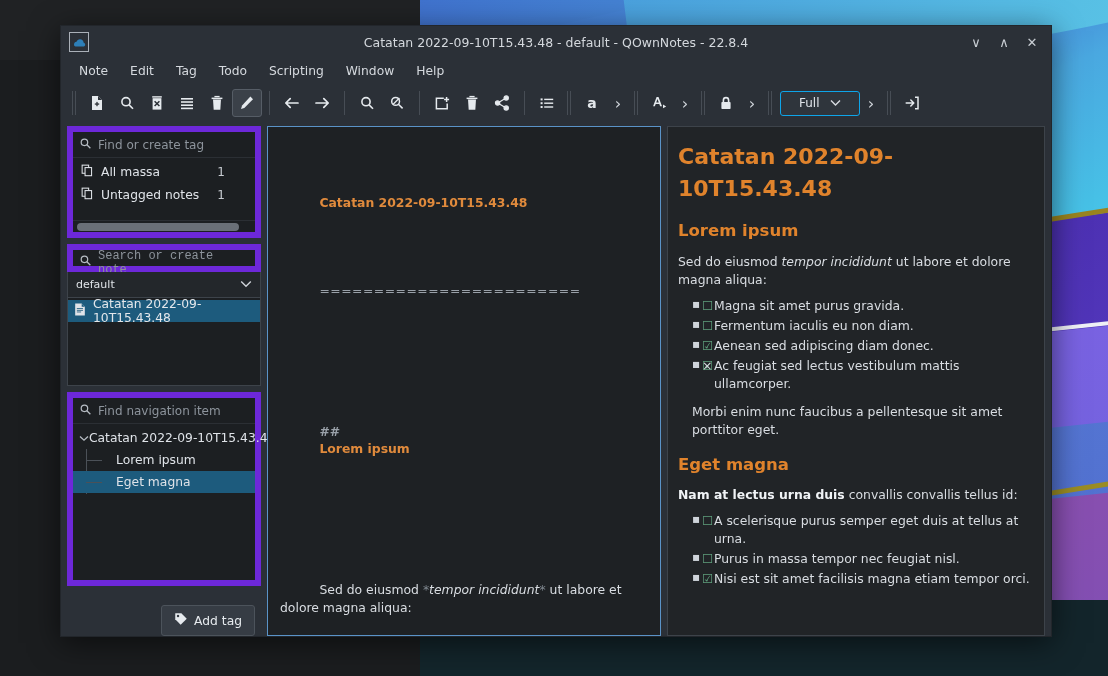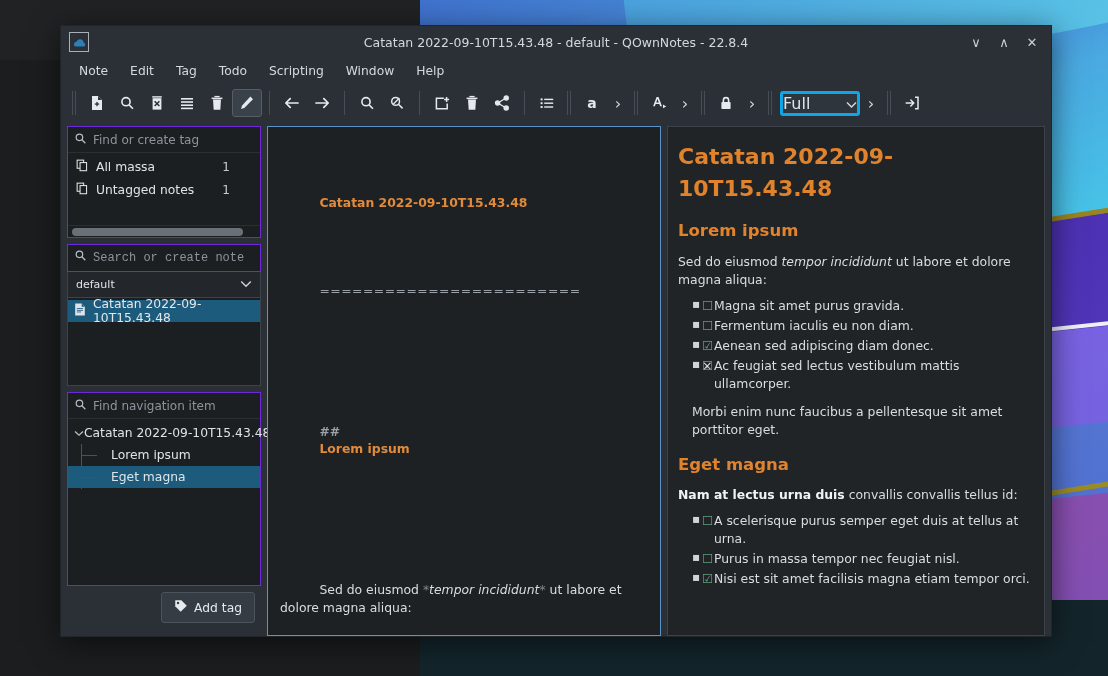--- a/index.html
+++ b/index.html
@@ -78,33 +78,33 @@
   .tb-grip::before { left: 1px; } .tb-grip::after { left: 4px; }
   .tb-sep { width: 1px; height: 24px; background: #474d55; margin: 0 7px; }
   .tb-btn {
     width: 30px; height: 28px; display: flex; align-items: center; justify-content: center;
     color: #e3e7eb; border-radius: 3px;
   }
   .tb-btn.active { background: #3b4149; border: 1px solid #565d66; }
   .tb-btn svg { display: block; }
   .tb-arrow { width: 22px; height: 28px; display:flex; align-items:center; justify-content:center; color:#cfd4da; }
   #combo-full {
-    width: 80px; height: 25px; background: #2f353c; border: 3px solid #0ea5e9; border-radius: 3px;
-    display: flex; align-items: center; padding: 0 0; color: #e0e4e9; font-size: 16px;
+    width: 80px; height: 25px; background: #2f353c; border: 1px solid #0ea5e9; border-radius: 3px;
+    display: flex; align-items: center; padding: 0 18px; color: #e0e4e9; font-size: 12px;
     margin-left: 2px;
   }
   #combo-full .cbtext { flex: 1; }
 
   
   #body-area { flex: 1; display: flex; padding: 4px 6px 0 6px; gap: 6px; min-height: 0; background:#2b3037;}
 
   
   #left-col { width: 194px; display: flex; flex-direction: column; gap: 6px; min-height: 0; }
 
-  .panel { background: #1c1f22; border: 1px solid #6d28d9; display: flex; flex-direction: column; min-height:0; }
+  .panel { background: #1c1f22; border: 6px solid #6d28d9; display: flex; flex-direction: column; min-height:0; }
 
   .srch { display: flex; align-items: center; height: 26px; padding: 0 6px; gap: 6px;
           border-bottom: 1px solid #2b2f34; }
   .srch .ph { font-size: 12px; color: #8d949c; }
   .srch svg { flex: 0 0 auto; }
 
   .tag-list { padding: 2px 0; flex: 1; }
   .tag-row { display: flex; align-items: center; height: 23px; padding: 0 8px; gap: 7px; font-size: 12.3px; color: #dfe3e8; }
   .tag-row .cnt { margin-left: auto; margin-right: 22px; color: #c8ccd2; font-size: 12px; }
 
@@ -122,21 +122,21 @@
   #nav-panel { flex: 1; min-height: 0; }
   .nav-tree { padding: 3px 0 0 0; font-size: 12.3px; color: #dfe3e8; position: relative; flex:1;}
   .nav-row { display: flex; align-items: center; height: 22px; padding-left: 6px; position: relative; }
   .nav-row.sel { background: #1d5b7d; }
   .nav-caret { width: 14px; display:flex; align-items:center; justify-content:center; color:#aeb4bb; }
   .nav-label { white-space: nowrap; }
   .tree-line-v { position: absolute; left: 13px; top: 0; bottom: 0; width: 1px; background: #4b5158; }
   .tree-line-h { position: absolute; left: 13px; width: 16px; height: 1px; background: #4b5158; top: 11px; }
   .child-indent { padding-left: 37px; }
 
-  #addtag-bar { height: 44px; display: flex; align-items: flex-start; justify-content: flex-end; padding-right: 6px; flex: 0 0 44px;}
+  #addtag-bar { height: 44px; display: flex; align-items: flex-end; justify-content: flex-end; padding-right: 6px; flex: 0 0 44px;}
   #add-tag-btn {
     display: flex; align-items: center; gap: 6px; background: #363c44; border: 1px solid #4c535b;
     border-radius: 3px; padding: 6px 12px; color: #e6eaee; font-size: 12.3px;
   }
 
   
   #editor-pane {
     flex: 1 1 0; min-width: 0;
     background: #1e2124; border: 1px solid #5a93c8;
     padding: 14px 12px 8px 12px; overflow: hidden; position: relative;

